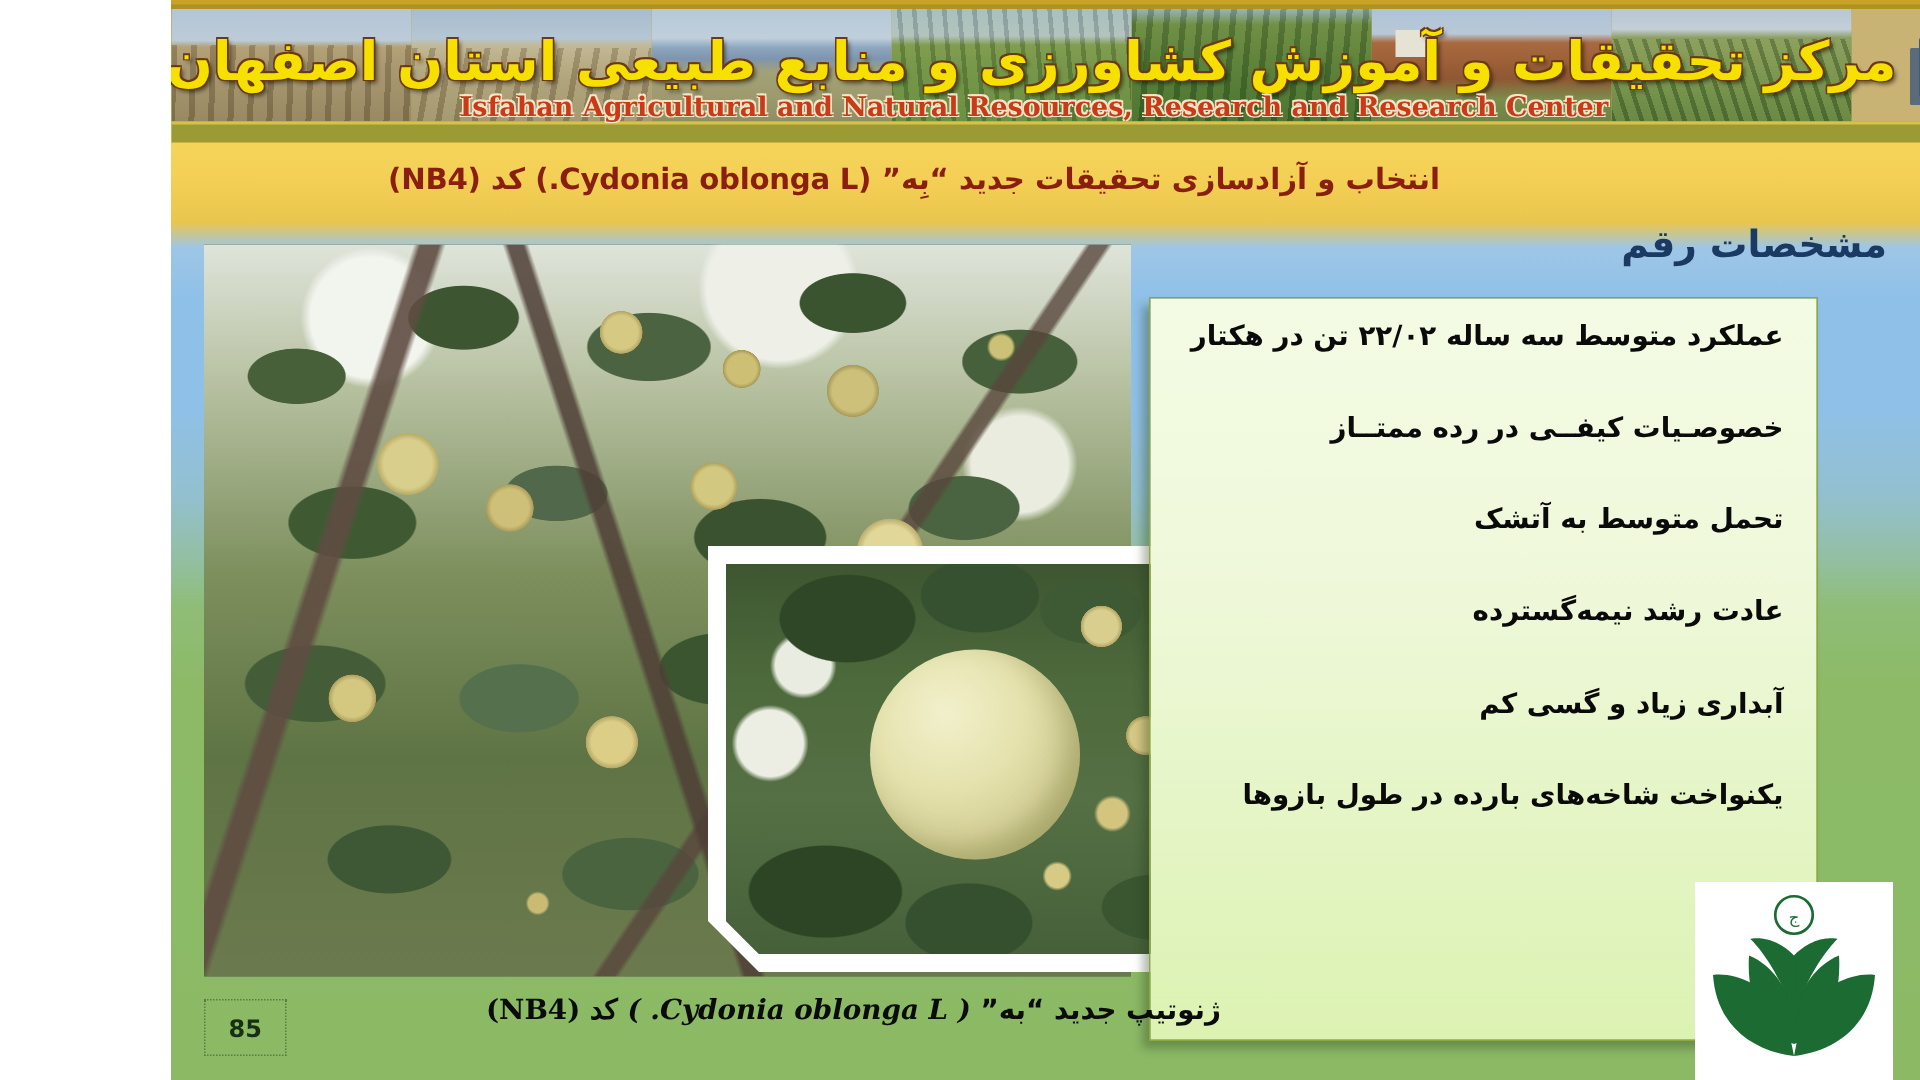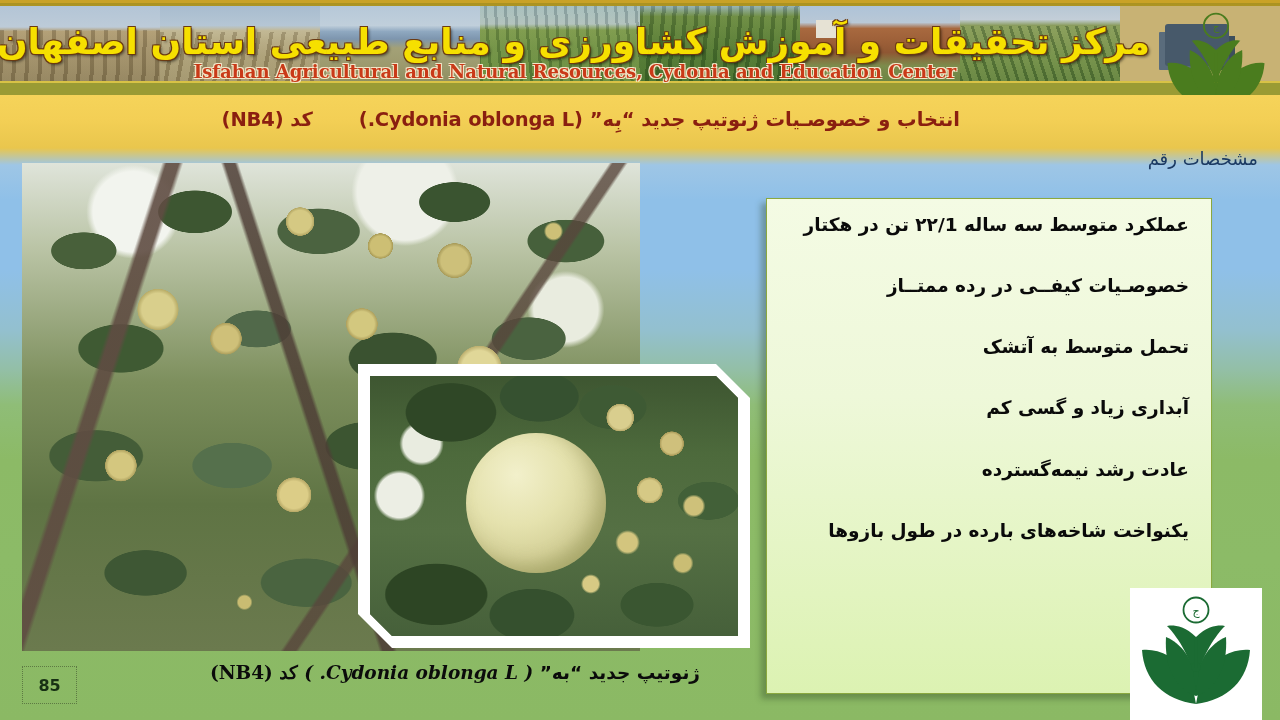--- a/index.html
+++ b/index.html
@@ -8,21 +8,21 @@
   html, body {
     width: 1280px;
     height: 720px;
     overflow: hidden;
     background: #fff;
     font-family: "DejaVu Sans", "Liberation Sans", sans-serif;
   }
 
   #slide {
     position: relative;
-    width: 1280px;
+    width: 1166px;
     height: 720px;
     overflow: hidden;
     
     background:
       linear-gradient(to bottom,
         #a8901f 0px,
         #bb9f2a 22px,
         #d8b832 50px,
         #f0cc4a 72px,
         #f6d45a 92px,
@@ -193,29 +193,28 @@
     direction: rtl;
     font-size: 19.5px;
     font-weight: bold;
     color: #8a1f10;
     white-space: nowrap;
     letter-spacing: -0.2px;
   }
   #slide-title .latin {
     font-family: "DejaVu Sans", "Liberation Sans", sans-serif;
     font-style: normal;
-    margin-left: 39px;
   }
 
   
   #section-heading {
     position: absolute;
     top: 148px; right: 22px;
-    font-size: 18px;
-    font-weight: normal;
+    font-size: 25px;
+    font-weight: bold;
     color: #1b3a63;
     direction: rtl;
     letter-spacing: 0px;
     text-align: center;
   }
 
   
   #main-photo {
     position: absolute;
     left: 22px; top: 163px;
@@ -426,21 +425,21 @@
       <div class="banner-photo bp3"></div>
       <div class="banner-photo bp4"></div>
       <div class="banner-photo bp5"></div>
       <div class="banner-photo bp6"></div>
       <div class="banner-photo bp7"></div>
       <div class="banner-photo bp8"></div>
     </div>
 
     <div id="banner-title-fa">مرکز تحقیقات و آموزش کشاورزی و منابع طبیعی استان اصفهان</div>
 
-    <div id="banner-title-en">Isfahan Agricultural and Natural Resources, Cydonia and Education Center</div>
+    <div id="banner-title-en">Isfahan Agricultural and Natural Resources, Research and Research Center</div>
 
     <div id="banner-logo">
       <svg viewBox="0 0 120 120" xmlns="http://www.w3.org/2000/svg">
         <g fill="#4a7c1e">
           <circle cx="60" cy="18" r="13" fill="none" stroke="#4a7c1e" stroke-width="2"></circle>
           <text x="60" y="23" font-size="11" text-anchor="middle" fill="#4a7c1e" font-family="DejaVu Sans">ج</text>
           <path d="M60 108 C30 104 10 86 8 58 C22 56 40 64 50 80 C54 88 57 98 60 108 Z"></path>
           <path d="M60 108 C90 104 110 86 112 58 C98 56 80 64 70 80 C66 88 63 98 60 108 Z"></path>
           <path d="M60 100 C42 94 30 74 32 44 C46 50 58 66 60 86 Z"></path>
           <path d="M60 100 C78 94 90 74 88 44 C74 50 62 66 60 86 Z"></path>
@@ -448,21 +447,21 @@
           <circle cx="60" cy="74" r="4.5"></circle>
           <rect x="58.6" y="48" width="2.8" height="28"></rect>
         </g>
       </svg>
     </div>
 
     <div id="banner-strip"></div>
   </div>
 
   <div id="slide-title">
-    <span>انتخاب و خصوصـیات ژنوتیپ جدید “بِه”</span>
+    <span>انتخاب و آزادسازی تحقیقات جدید “بِه”</span>
     <span class="latin">(Cydonia oblonga L.)</span>
     <span>کد (NB4)</span>
   </div>
 
   <div id="section-heading">مشخصات رقم</div>
 
   <div id="main-photo">
     <div class="orchard-sky"></div>
     <div class="leaves"></div>
     <div class="branches"></div>
@@ -472,25 +471,25 @@
   <div id="inset-photo-wrap">
     <div id="inset-photo">
       <div class="inset-bg"></div>
       <div class="inset-leaves"></div>
       <div class="inset-fruits-small"></div>
       <div class="inset-fruit-main"></div>
     </div>
   </div>
 
   <div id="spec-box">
-    <div class="spec-line">عملکرد متوسط سه ساله ۲۲/1 تن در هکتار</div>
+    <div class="spec-line">عملکرد متوسط سه ساله ۲۲/۰۲ تن در هکتار</div>
     <div class="spec-line">خصوصـیات کیفــی در رده ممتــاز</div>
     <div class="spec-line">تحمل متوسط به آتشک</div>
+    <div class="spec-line">عادت رشد نیمه‌گسترده</div>
     <div class="spec-line">آبداری زیاد و گسی کم</div>
-    <div class="spec-line">عادت رشد نیمه‌گسترده</div>
     <div class="spec-line">یکنواخت شاخه‌های بارده در طول بازوها</div>
     <div class="spec-line">ی</div>
   </div>
 
   <div id="caption">
     <span>ژنوتیپ جدید “به”</span>
     <span class="sci">( Cydonia oblonga L. )</span>
     <span class="code">کد (NB4)</span>
   </div>
 

